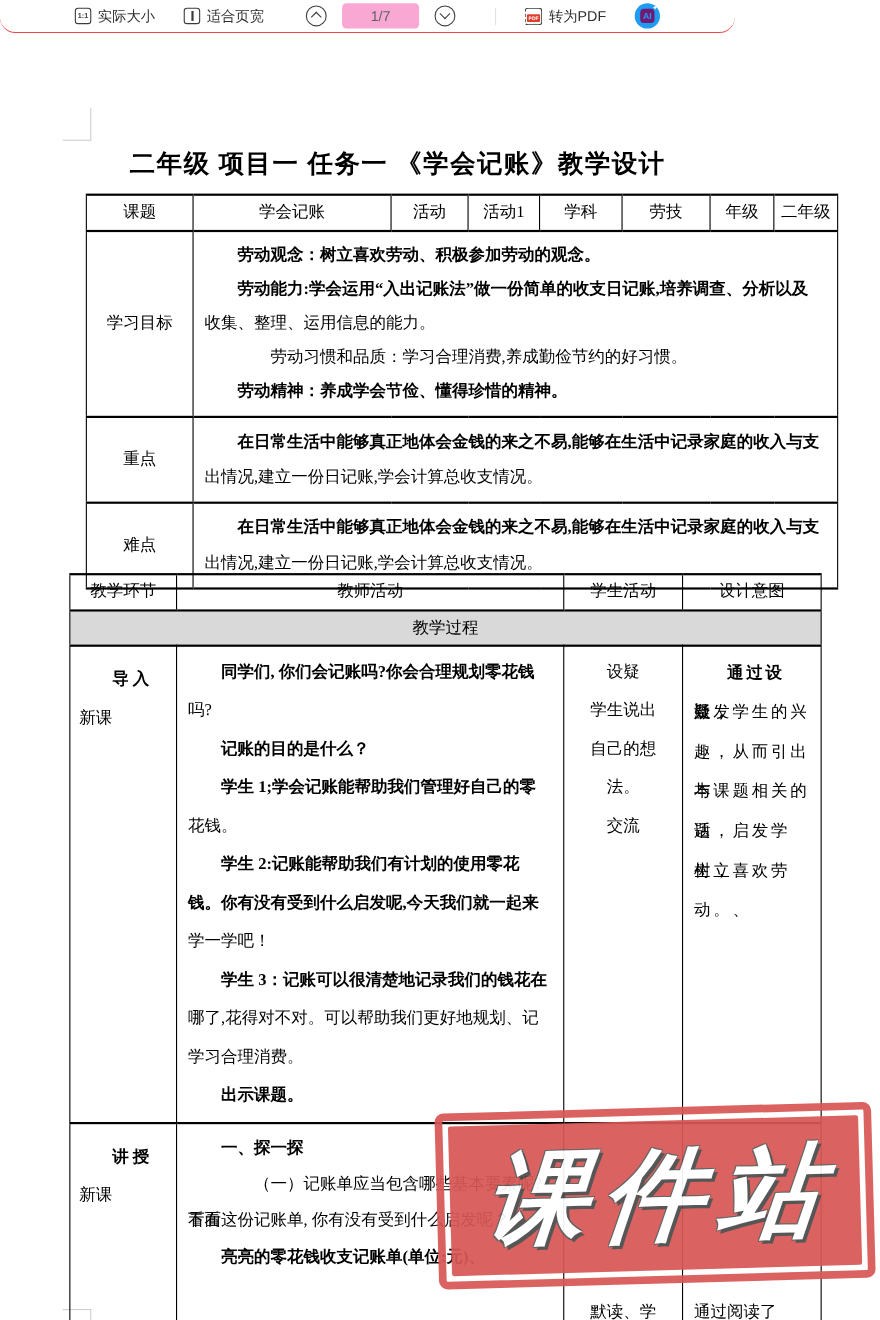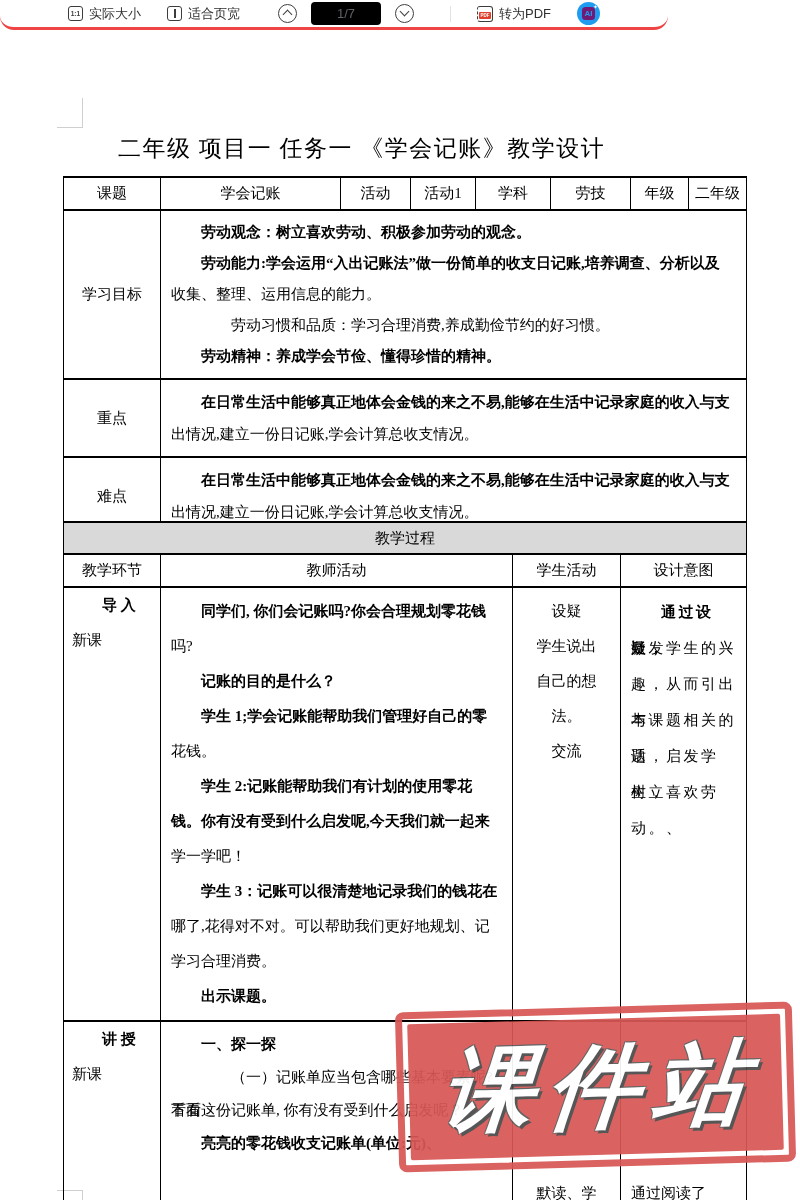--- a/index.html
+++ b/index.html
@@ -1,78 +1,78 @@
 <!DOCTYPE html>
 <html><head>
 <meta charset="utf-8">
 <style>
   * { margin:0; padding:0; box-sizing:border-box; }
   html,body { width:800px; height:1200px; overflow:hidden; background:#fff;
               font-family:"Liberation Sans", sans-serif; }
 
   
   .toolbar { position:absolute; left:0; top:0; width:668px; height:30px;
-             background:#fff; border-bottom:3px solid #ef4444;
+             background:#fff; border-bottom:1px solid #ef4444;
              display:flex; align-items:center; justify-content:center;border-radius:14px; }
   .tb-group { display:flex; align-items:center; }
   .tb-btn { display:flex; align-items:center; gap:6px; font-size:13px; color:#2f2f2f; cursor:pointer; }
   .ic-box { width:15px; height:15px; border:1.5px solid #3c3c3c; border-radius:3px;
             display:flex; align-items:center; justify-content:center;
             font-size:6.5px; font-weight:bold; color:#3c3c3c; }
   .ic-fit { width:15px; height:15px; border:1.5px solid #3c3c3c; border-radius:3px; position:relative; }
   .ic-fit:before { content:""; position:absolute; left:50%; top:2px; bottom:2px; width:1.5px; background:#3c3c3c; }
   .ic-circle { width:19px; height:19px; border:1.5px solid #3f3f3f; border-radius:50%;
                position:relative; cursor:pointer; }
   .ic-circle .chev { position:absolute; left:5.1px; width:7px; height:7px;
                      border-left:1.5px solid #3f3f3f; border-top:1.5px solid #3f3f3f; }
   .chev-up { top:6.2px; transform:rotate(45deg); }
   .chev-down { top:3.2px; transform:rotate(225deg); }
-  .page-box { background:#000000; border-radius:4px; padding:4px 26px; font-size:13px; color:#5f6368;text-align:right; }
+  .page-box { background:#f9a8d4; border-radius:4px; padding:4px 26px; font-size:13px; color:#5f6368;text-align:right; }
   .tb-divider { width:1px; height:16px; background:#e2e2e2; }
   .ic-pdf { width:16px; height:16px; border:1.5px solid #3c3c3c; border-radius:3px;
             border-left-style:dashed; position:relative; }
   .ic-pdf .pdf-badge { position:absolute; left:1px; bottom:2px; background:#e03e2d; color:#fff;
                        font-size:4.5px; font-weight:bold; padding:0.5px 1.5px; border-radius:1px; line-height:1.2; }
   .ai-badge { width:23px; height:23px; border-radius:50%; background:#1f9cf0; position:relative;
               display:flex; align-items:center; justify-content:center; cursor:pointer; }
   .ai-inner { width:13px; height:13px; background:#701a75; border-radius:3.5px;
               display:flex; align-items:center; justify-content:center;
               font-size:8px; font-weight:bold; color:#1f9cf0; }
   .ai-spark { position:absolute; right:2px; top:2px; font-size:6px; color:#fff; line-height:1; }
 
   
   .page { position:absolute; left:0; top:30px; width:800px; height:1170px; background:#fff;
           font-family:"Liberation Serif","DejaVu Serif",serif; color:#000; }
   .corner-tl { position:absolute; left:57px; top:68px; width:26px; height:30px;
                border-right:1px solid #cfcfcf; border-bottom:1px solid #cfcfcf; }
   .corner-bl { position:absolute; left:57px; top:1160px; width:26px; height:10px;
                border-right:1px solid #cfcfcf; border-top:1px solid #cfcfcf; }
 
-  .doc-title { position:absolute; left:118px; top:103px; font-size:23px; font-weight:normal;
+  .doc-title { position:absolute; left:118px; top:103px; font-size:23px; font-weight:bold;
                letter-spacing:1.5px; white-space:nowrap; }
 
   table.doc { position:absolute; border-collapse:collapse; table-layout:fixed;
               font-size:15px; line-height:1; }
   table.doc td { border:2px solid #000; border-left-width:1px; border-right-width:1px;
                  vertical-align:middle; overflow:hidden; }
-  .t-top { left:63px; top:146px; width:683px; }
+  .t-top { left:78px; top:146px; width:683px; }
   .t-bottom { left:63px; top:491px; width:683px; }
   .cell-center { text-align:center; }
   .pad { padding:6px 10px; }
   .line { line-height:31px; }
   .lh32 { line-height:32px; }
   .lh35 { height:35px; line-height:35px; }
   .lh36 { height:36px; line-height:36px; }
   .lh33 { height:33px; line-height:33px; }
   .ind0 { text-indent:0; }
   .ind2 { text-indent:2em;font-weight:bold; }
   .ind4 { text-indent:4em; }
   .banner { background:#d9d9d9; text-align:center; }
   .vtop { vertical-align:top !important; }
-  .stage-label { padding:0 8px; line-height:35px;margin-top:20px; }
+  .stage-label { padding:13px 8px; line-height:35px;margin-top:20px; }
   .student-cell { text-align:center; }
   .intent-cell { letter-spacing:2.5px; }
   .bottom-flex { display:flex; flex-direction:column; justify-content:flex-end;
                  height:100%; padding-bottom:6px; }
 
   
   .watermark { position:absolute; left:397px; top:977px; width:397px; height:160px;
                transform:rotate(-1.6deg); opacity:0.93; z-index:5;
                border:7px solid #d85856; border-radius:8px; padding:5px; pointer-events:none; }
   .wm-inner { width:100%; height:100%; background:#d85856; border-radius:2px;
@@ -174,28 +174,28 @@
     </table>
 
   <table class="doc t-bottom">
     <colgroup>
       <col style="width:97px">
         <col style="width:352px">
         <col style="width:108px">
         <col style="width:126px">
     </colgroup>
     <tbody>
-        <tr style="height:32px;">
-      <td colspan="4" class="banner">教学过程</td>
-    </tr>
-    <tr style="height:33px;">
+        <tr style="height:33px;">
       <td class="cell-center">教学环节</td>
       <td class="cell-center">教师活动</td>
       <td class="cell-center">学生活动</td>
       <td class="cell-center">设计意图</td>
+    </tr>
+    <tr style="height:32px;">
+      <td colspan="4" class="banner">教学过程</td>
     </tr>
     <tr style="height:418px;">
       <td class="vtop stage-label">
         <div class="ind2">导 入</div>
         <div>新课</div>
       </td>
       <td class="vtop pad">
         <div class="lh35 ind2">同学们, 你们会记账吗?你会合理规划零花钱</div>
         <div class="lh35 ind0">吗?</div>
         <div class="lh35 ind2">记账的目的是什么？</div>

